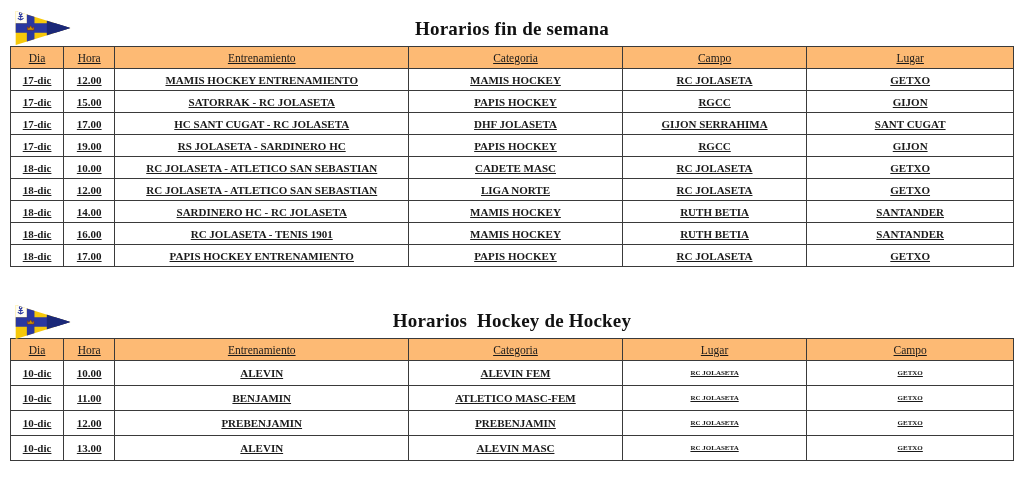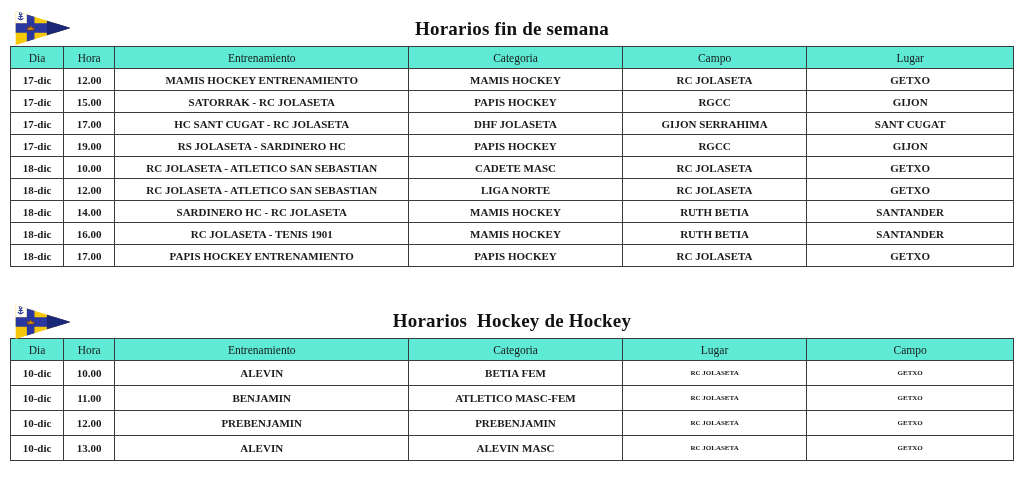--- a/index.html
+++ b/index.html
@@ -1,38 +1,38 @@
 <!DOCTYPE html>
 <html><head>
 <meta charset="utf-8">
 <style>
   * { box-sizing: border-box; margin: 0; padding: 0; }
   html, body { width: 1024px; height: 489px; background: #ffffff; }
   body { font-family: "Liberation Serif", serif; color: #1a1a1a; }
-  .page { width: 1024px; height: 489px; position: relative; }
+  .page { width: 1024px; height: 489px; position: relative; text-decoration: underline; }
 
   .section { position: relative; padding: 0 10px; }
   .section-header { position: relative; height: 46px; }
   .burgee { position: absolute; left: 4px; top: 9px; }
   .section-title {
     position: absolute; left: 0; right: 0; top: 18px;
     text-align: center; font-size: 19px; font-weight: bold;
     letter-spacing: 0.2px; white-space: pre; color: #111;
   }
   #section2 .section-header { height: 44px; }
   #section2 .section-title { top: 16px; }
 
   table { width: 100%; border-collapse: collapse; table-layout: fixed; }
   th, td {
     border: 1px solid #3a3a3a;
     text-align: center; vertical-align: middle;
     overflow: hidden; white-space: nowrap;
   }
   thead th {
-    background: #5eead4; font-weight: normal; font-size: 11.5px; height: 22px;
+    background: #fdba74; font-weight: normal; font-size: 11.5px; height: 22px;
   }
   tbody td { font-weight: bold; font-size: 11px; height: 22px; background: #ffffff; }
   #section2 tbody td { height: 25px; border-radius: 9px; }
   #section2 tbody td.small { font-size: 7px; }
 
   col.c-dia   { width: 5.3%; }
   col.c-hora  { width: 5.1%; }
   col.c-entr  { width: 29.3%; }
   col.c-cat   { width: 21.3%; }
   col.c-five  { width: 18.4%; }
@@ -214,21 +214,21 @@
             <th>Categoria</th>
             <th>Lugar</th>
             <th>Campo</th>
           </tr>
       </thead>
       <tbody>
           <tr>
             <td>10-dic</td>
             <td>10.00</td>
             <td>ALEVIN</td>
-            <td>BETIA FEM</td>
+            <td>ALEVIN FEM</td>
             <td class="small">RC JOLASETA</td>
             <td class="small">GETXO</td>
           </tr>
           <tr>
             <td>10-dic</td>
             <td>11.00</td>
             <td>BENJAMIN</td>
             <td>ATLETICO MASC-FEM</td>
             <td class="small">RC JOLASETA</td>
             <td class="small">GETXO</td>

